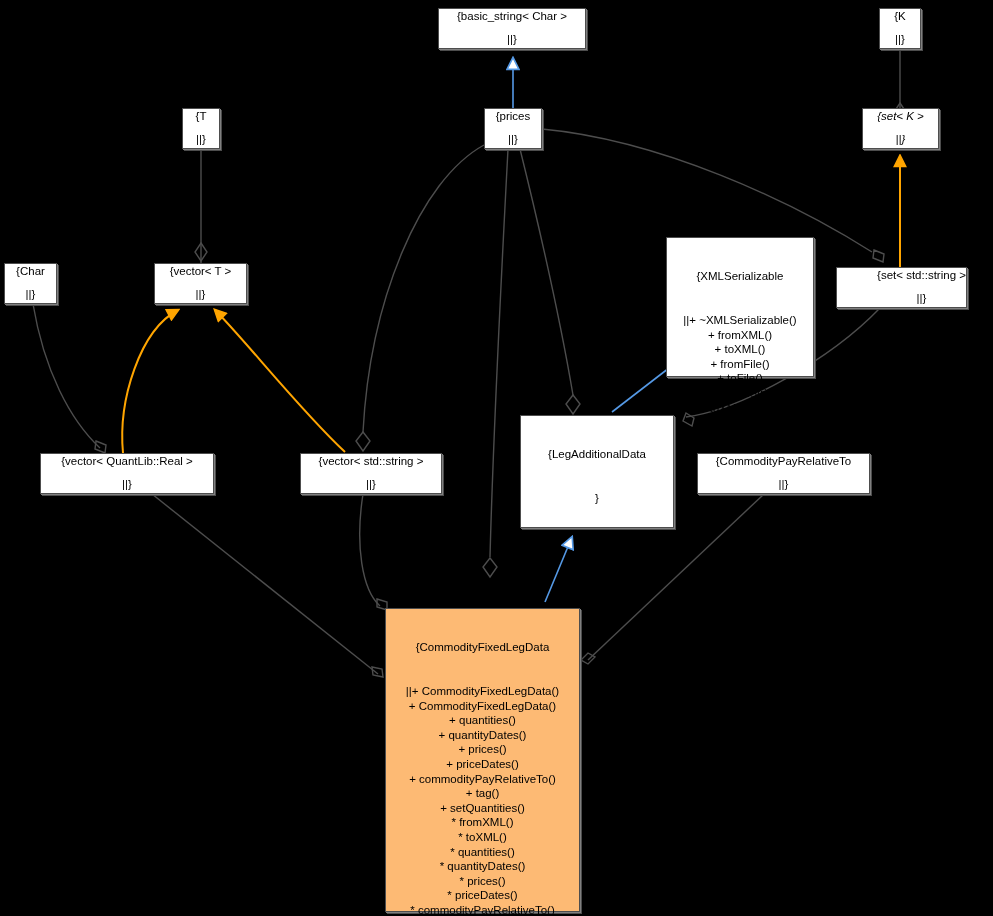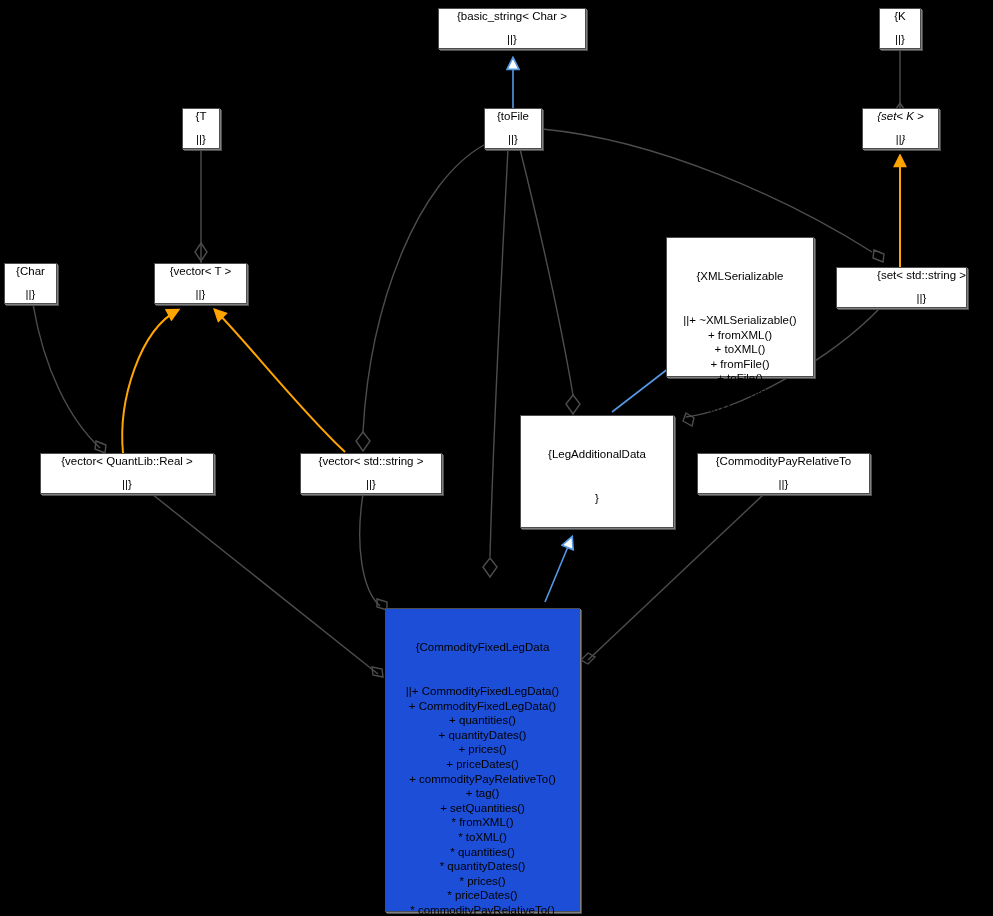--- a/index.html
+++ b/index.html
@@ -19,21 +19,21 @@
     border:1px solid #4d4d4d;
     box-shadow:1px 1px 0 0 #808080, 2px 2px 0 0 #4d4d4d;
     color:#000;
     font-size:11.5px;
     line-height:14.6px;
     text-align:center;
     padding:2px 4px 3px 4px;
     white-space:pre;
     z-index:5;
   }
-  .node.highlight{ background:#1d4ed8; }
+  .node.highlight{ background:#fdba74; }
   .node .nmembers{text-align:center;display:block;}
   .node .ntitle{display:block;text-align:center;}
   .node .nclose{display:block;text-align:center;}
   .node.simple{display:flex;flex-direction:column;justify-content:center;align-items:center;gap:8px;}
 </style>
 </head>
 <body>
 
 <div id="canvas">
 
@@ -136,21 +136,21 @@
     <span class="ntitle">{K</span>
     <span class="nclose">||}</span>
   </div>
 
   <div class="node simple" style="left:182px;top:108px;width:38px;height:41px;">
     <span class="ntitle">{T</span>
     <span class="nclose">||}</span>
   </div>
 
   <div class="node simple" style="left:484px;top:108px;width:58px;height:41px;">
-    <span class="ntitle">{toFile</span>
+    <span class="ntitle">{prices</span>
     <span class="nclose">||}</span>
   </div>
 
   <div class="node simple" style="left:862px;top:108px;width:77px;height:41px;font-style:italic;">
     <span class="ntitle">{set&lt; K &gt;</span>
     <span class="nclose">||}</span>
   </div>
 
   <div class="node simple" style="left:4px;top:263px;width:53px;height:41px;">
     <span class="ntitle">{Char</span>

